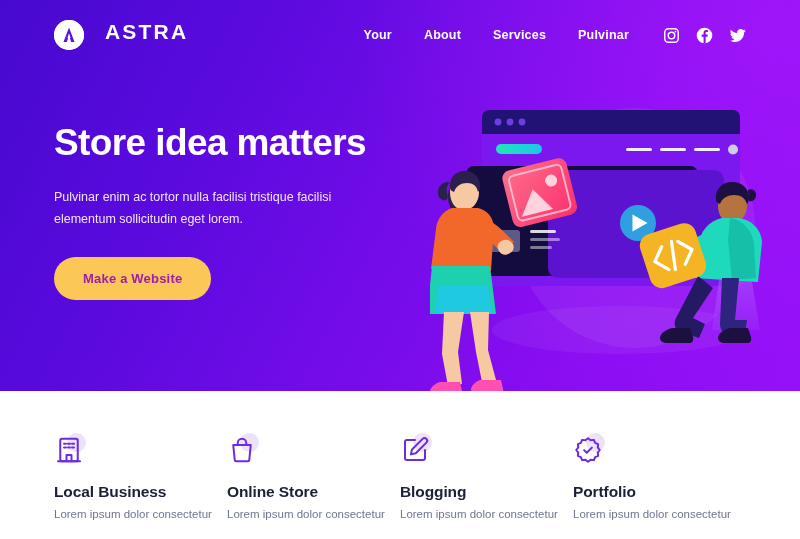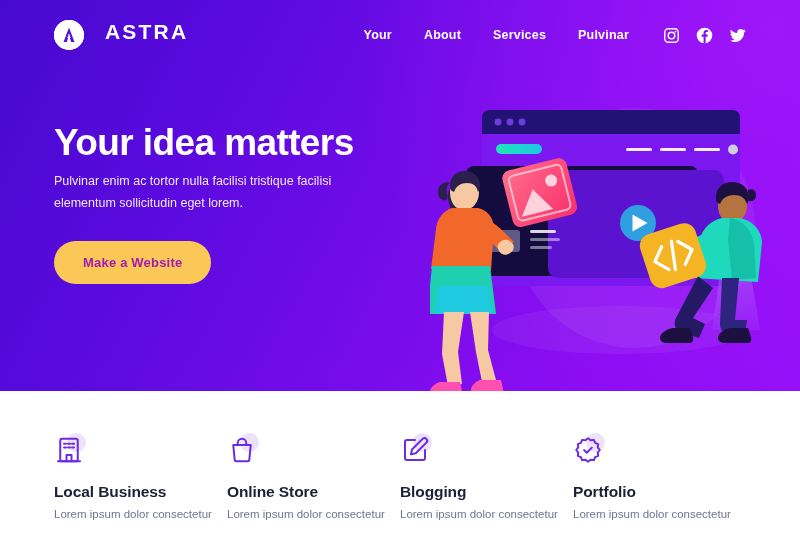--- a/index.html
+++ b/index.html
@@ -44,21 +44,21 @@
   .social { width:17px; height:17px; cursor:pointer; display:block; }
   .social svg { display:block; }
 
   
   .hero-copy { position:absolute; left:54px; top:122px; width:360px; }
   .hero-title {
     color:#ffffff; font-size:37px; line-height:1.12; font-weight:700;
     letter-spacing:-0.6px; white-space:nowrap;
   }
   .hero-sub {
-    margin-top:8px; color:#f0e6ff; font-size:12.5px; line-height:1.72;
+    margin-top:24px; color:#f0e6ff; font-size:12.5px; line-height:1.72;
     max-width:310px; font-weight:400;
   }
   .cta {
     margin-top:27px; display:inline-block; border:none; cursor:pointer;
     background:#fbc858; color:#a21caf;
     font-family:"Liberation Sans", sans-serif;
     font-size:13px; font-weight:700; letter-spacing:.2px;
     padding:14px 29px; border-radius:999px;
   }
 
@@ -130,21 +130,21 @@
       </a>
       <a class="social">
         <svg width="17" height="17" viewBox="0 0 24 24">
           <path fill="#ffffff" d="M23 4.9c-.8.4-1.7.6-2.6.8.9-.6 1.6-1.5 2-2.5-.9.5-1.9.9-2.9 1.1-.8-.9-2-1.5-3.3-1.5-2.5 0-4.6 2.1-4.6 4.6 0 .4 0 .7.1 1C8 8.2 4.8 6.5 2.6 3.9c-.4.7-.6 1.5-.6 2.3 0 1.6.8 3 2 3.8-.7 0-1.4-.2-2-.6v.1c0 2.2 1.6 4.1 3.7 4.5-.4.1-.8.2-1.2.2-.3 0-.6 0-.9-.1.6 1.8 2.3 3.1 4.3 3.2-1.6 1.2-3.6 2-5.7 2-.4 0-.7 0-1.1-.1 2 1.3 4.5 2.1 7.1 2.1 8.5 0 13.1-7 13.1-13.1v-.6c.9-.7 1.7-1.5 2.3-2.4z"></path>
         </svg>
       </a>
     </div>
   </nav>
 
   <div class="hero-copy">
-    <h1 class="hero-title">Your idea matters</h1>
+    <h1 class="hero-title">Store idea matters</h1>
     <p class="hero-sub">Pulvinar enim ac tortor nulla facilisi tristique facilisi elementum sollicitudin eget lorem.</p>
     <button class="cta">Make a Website</button>
   </div>
 
   <div class="illo">
     <svg width="370" height="334" viewBox="0 0 370 334">
       <defs>
         <linearGradient id="tealPill" x1="0" y1="0" x2="1" y2="0">
           <stop offset="0" stop-color="#1fe6b5"></stop>
           <stop offset="1" stop-color="#1ec7e8"></stop>

